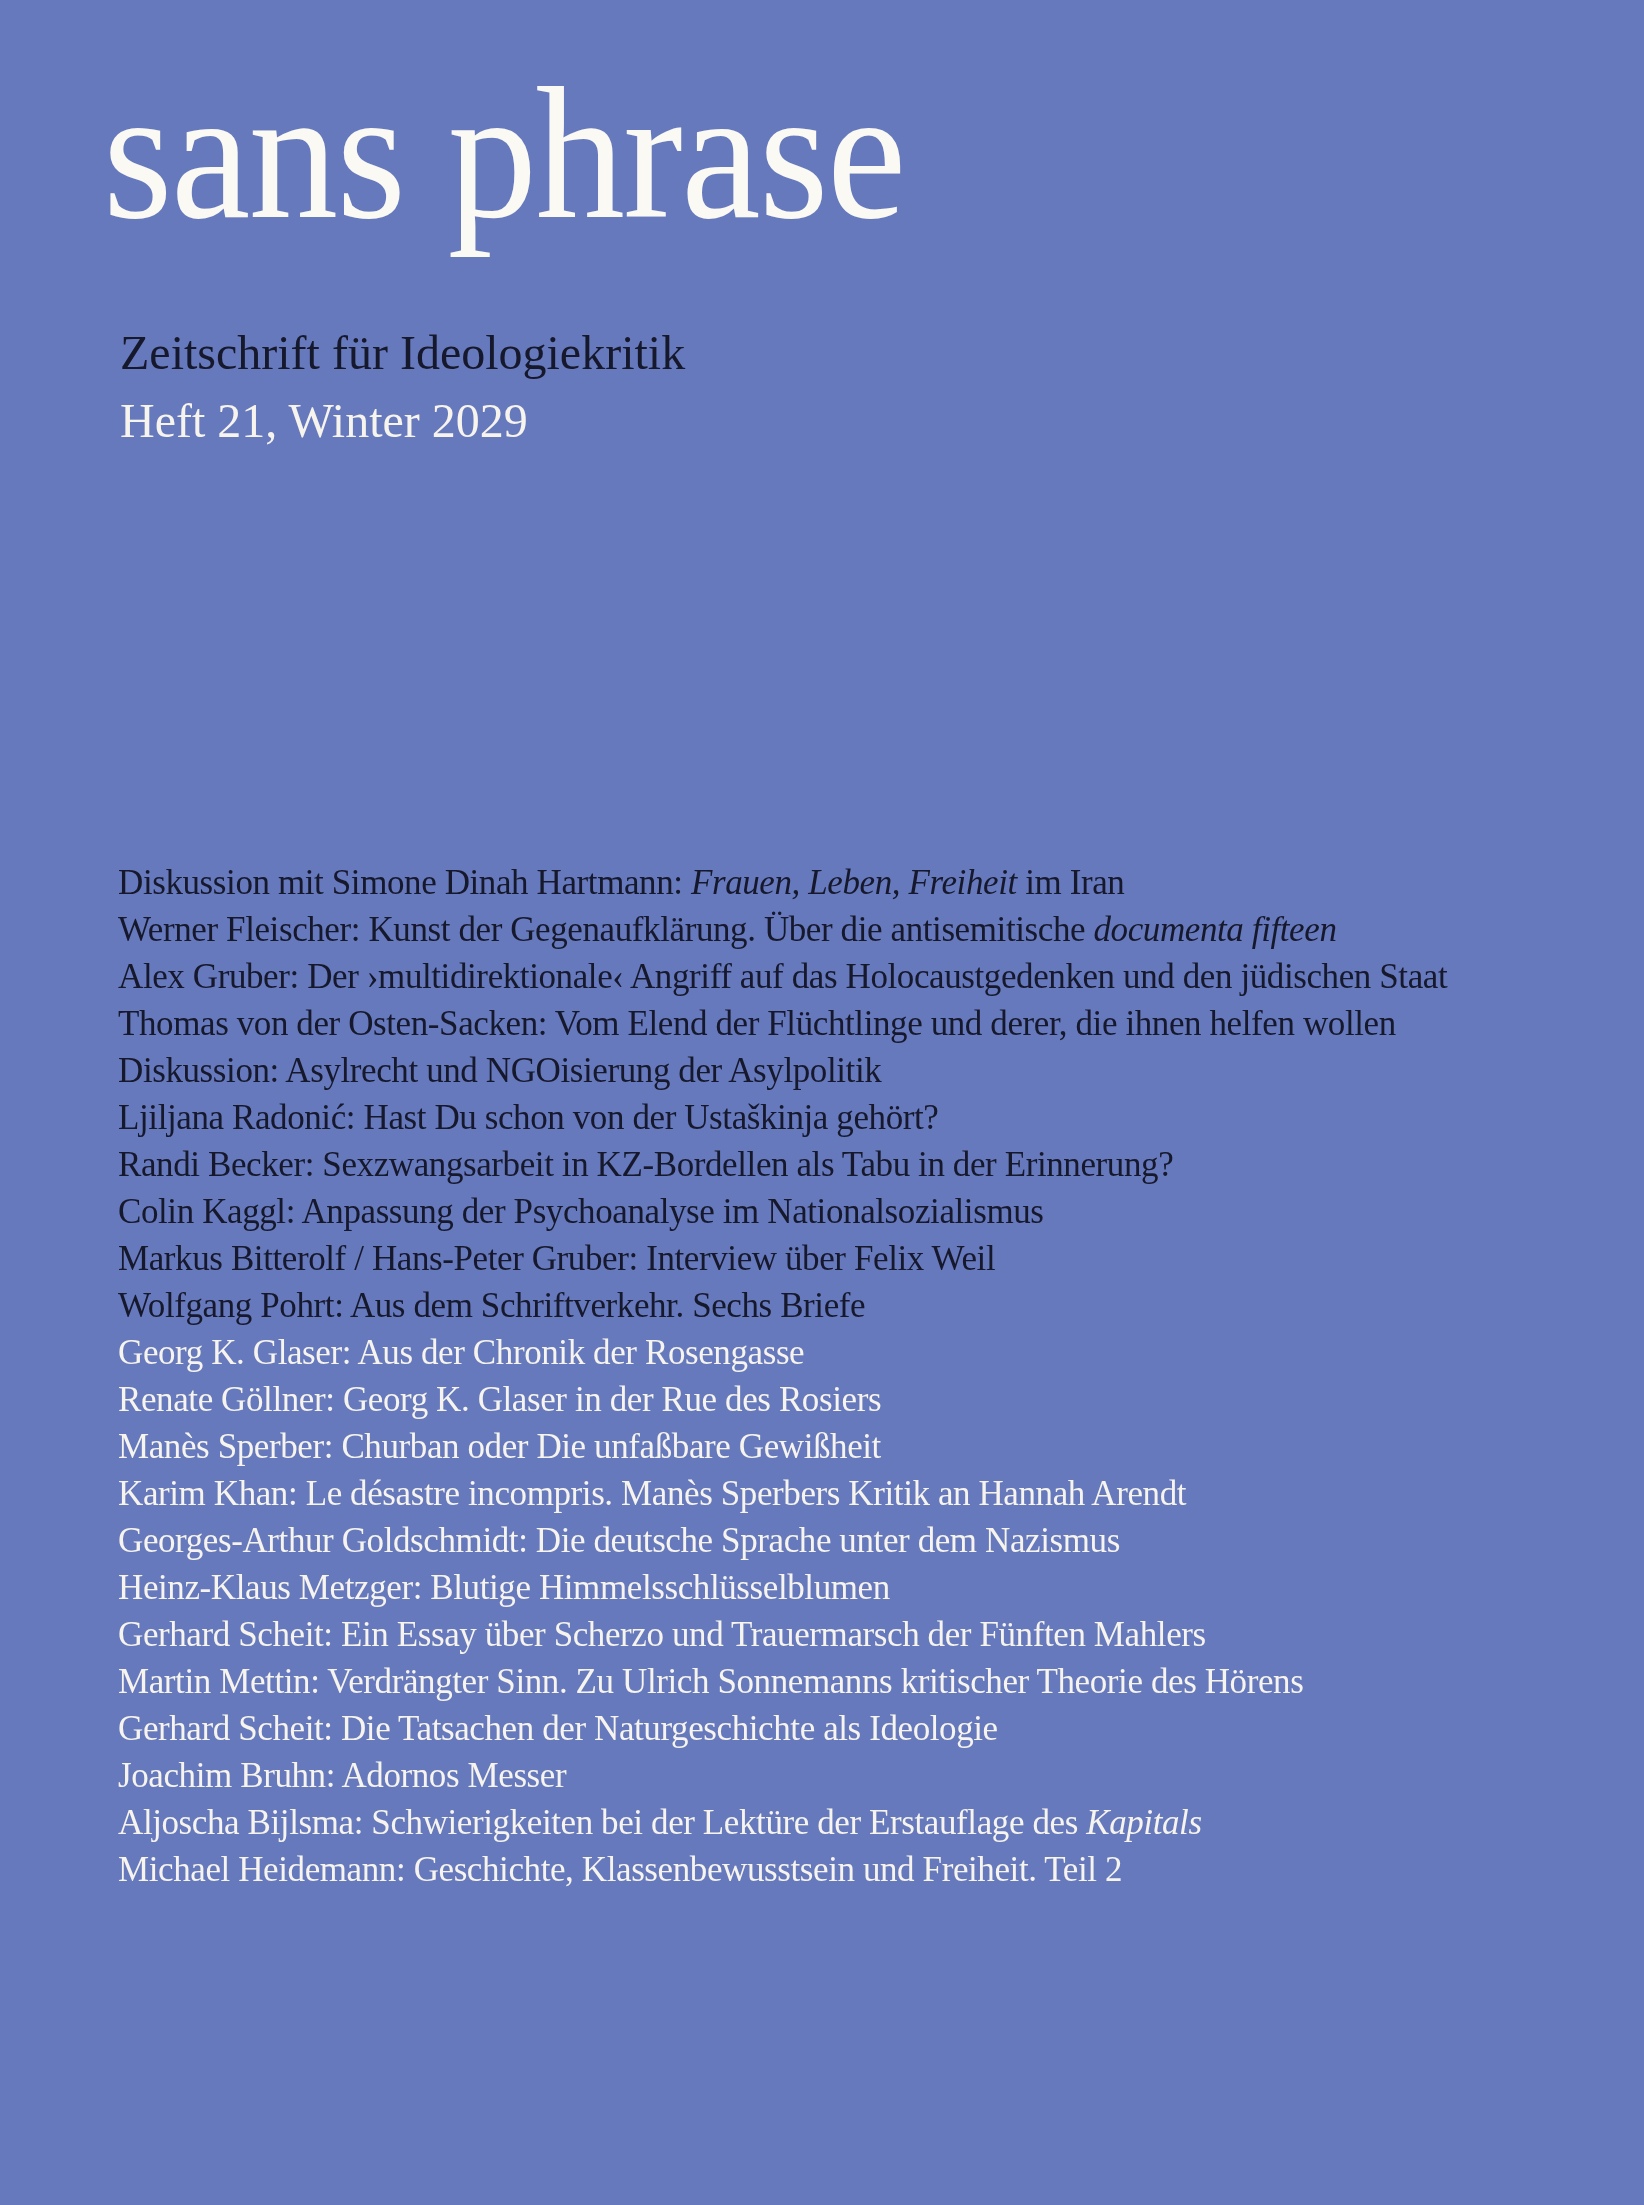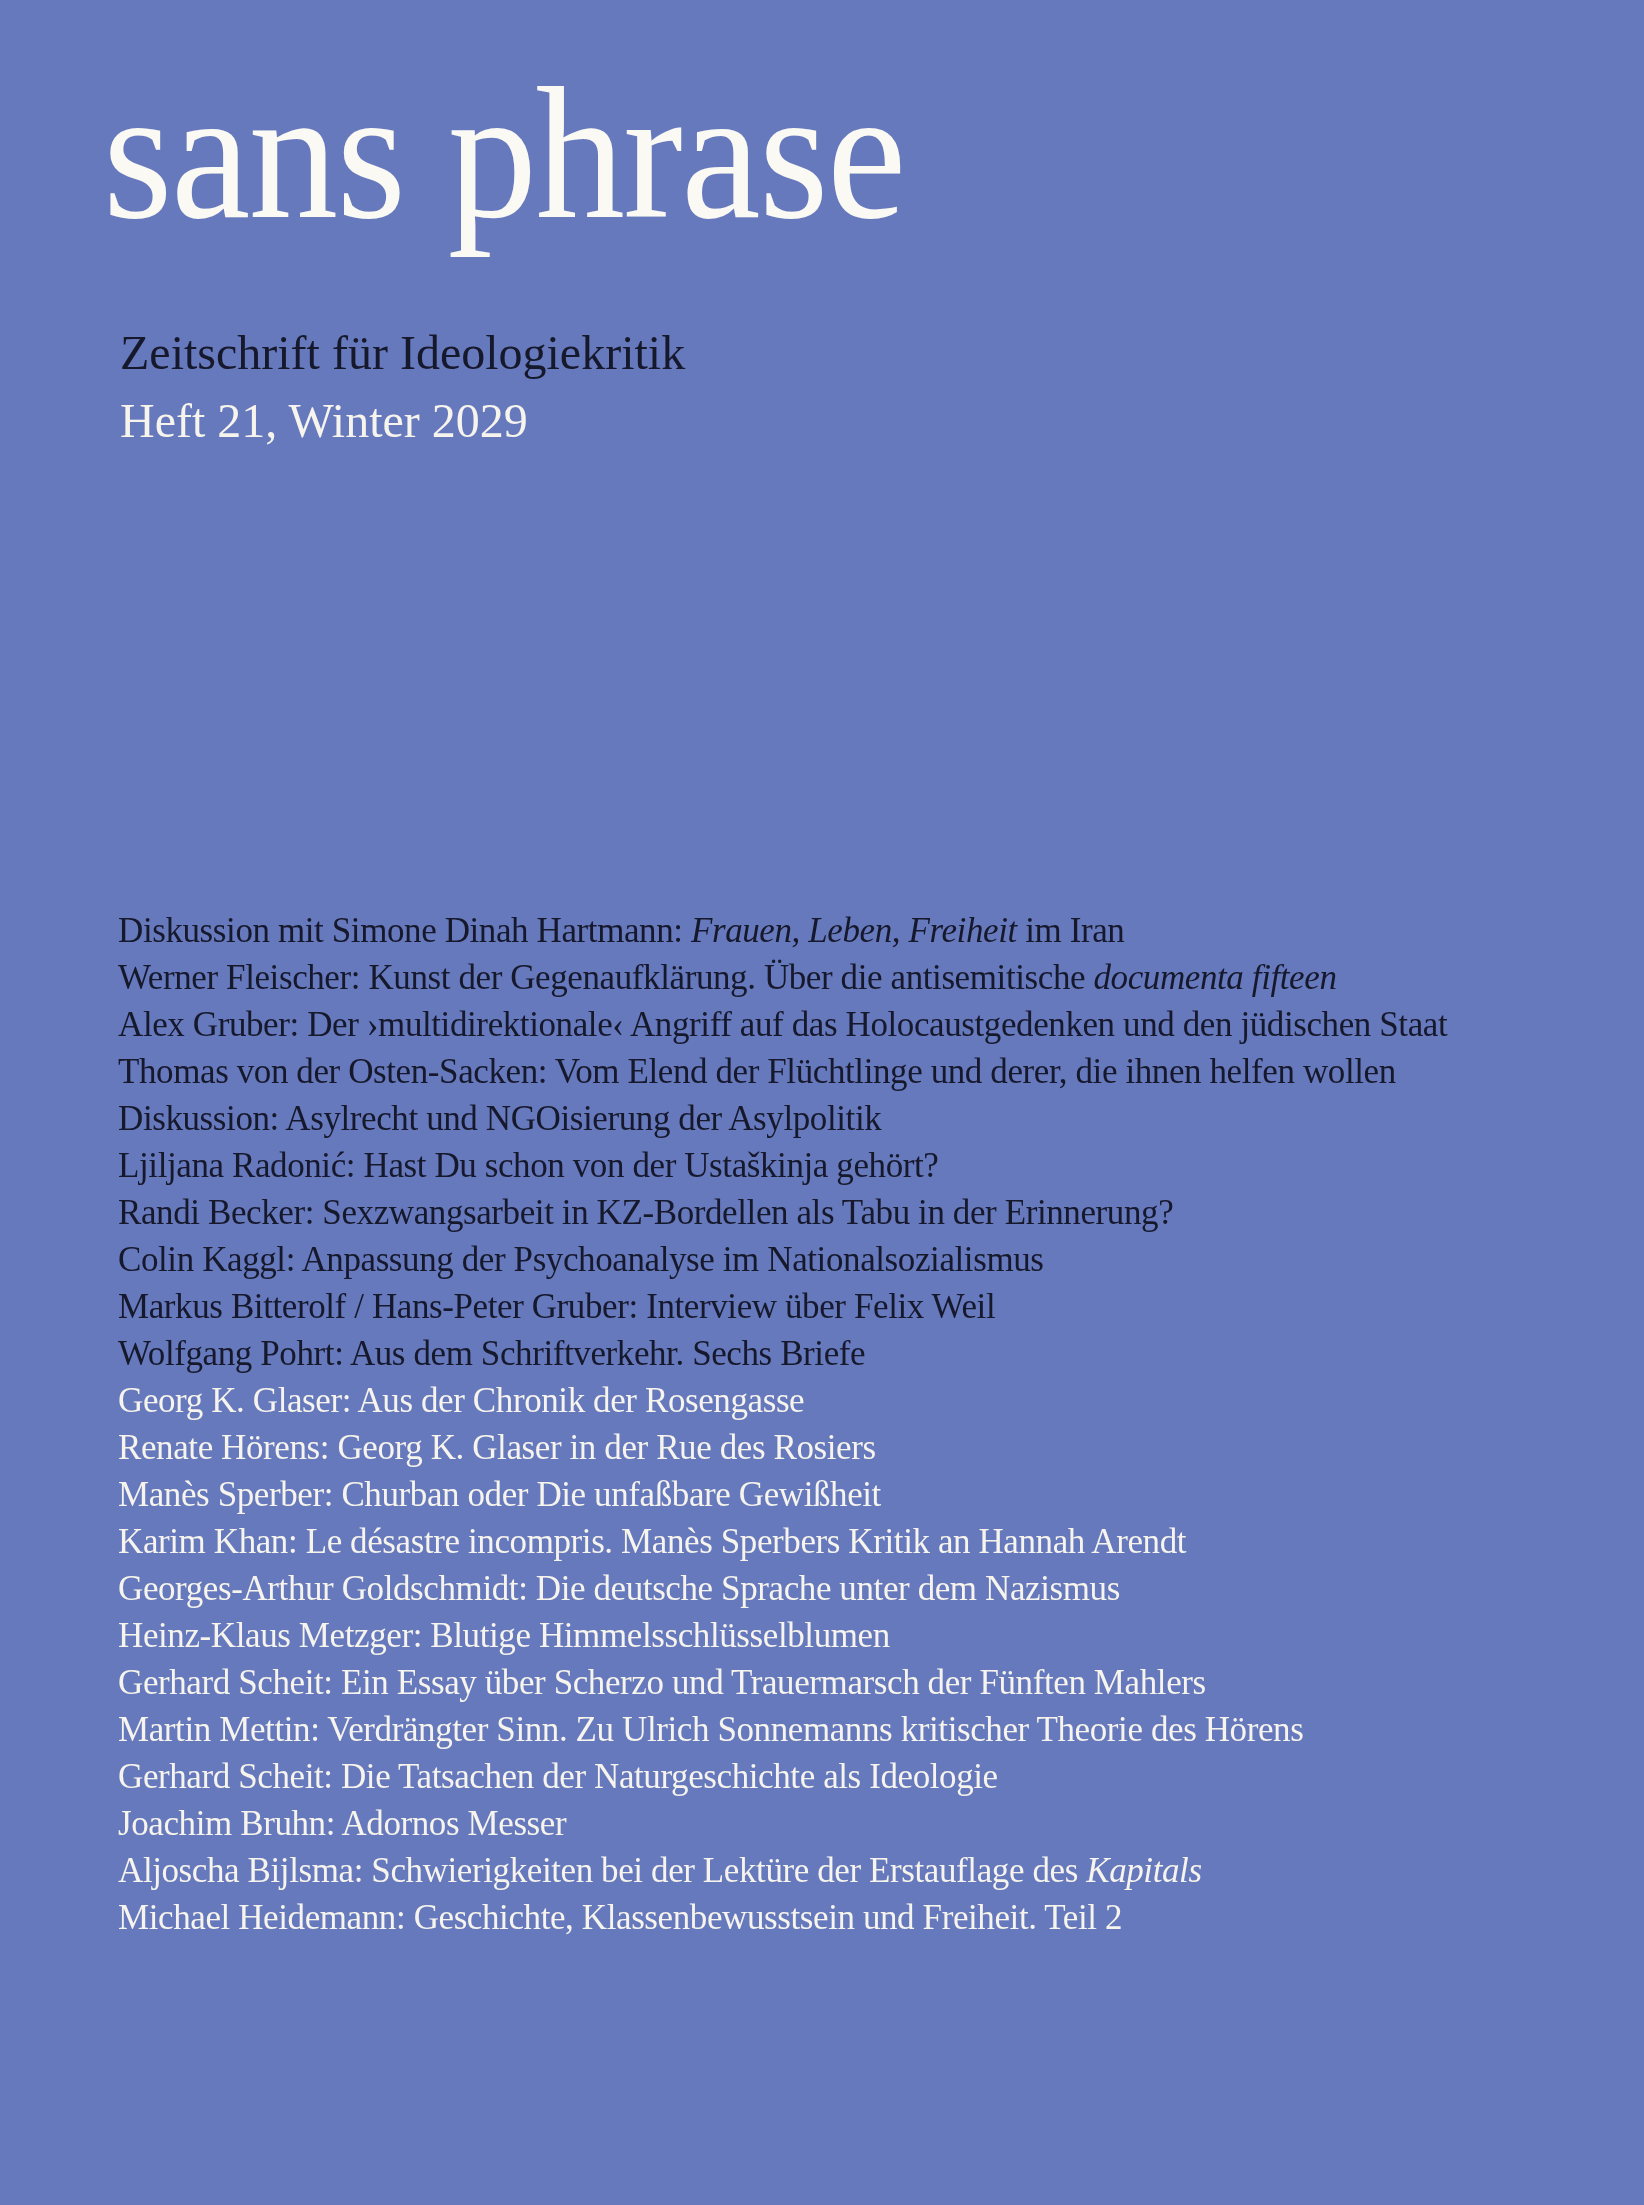--- a/index.html
+++ b/index.html
@@ -39,21 +39,20 @@
     white-space:nowrap;
   }
   .sub-dark{color:var(--dark);}
   .sub-light{color:var(--light);}
   .toc{
     position:absolute;left:118px;top:859px;
     font-size:35px;
     line-height:47px;
     letter-spacing:-0.4px;
     white-space:nowrap;
-    margin-top:48px;
   }
   .toc-item.dark{color:var(--dark);}
   .toc-item.light{color:var(--light);}
   .toc-item em{font-style:italic;}
 </style>
 </head>
 <body>
 
 <div class="cover">
   <h1 class="title">sans phrase</h1>
@@ -68,21 +67,21 @@
       <div class="toc-item dark"><span>Werner Fleischer: Kunst der Gegenaufklärung. Über die antisemitische </span><em>documenta fifteen</em></div>
       <div class="toc-item dark"><span>Alex Gruber: Der ›multidirektionale‹ Angriff auf das Holocaustgedenken und den jüdischen Staat</span></div>
       <div class="toc-item dark"><span>Thomas von der Osten-Sacken: Vom Elend der Flüchtlinge und derer, die ihnen helfen wollen</span></div>
       <div class="toc-item dark"><span>Diskussion: Asylrecht und NGOisierung der Asylpolitik</span></div>
       <div class="toc-item dark"><span>Ljiljana Radonić: Hast Du schon von der Ustaškinja gehört?</span></div>
       <div class="toc-item dark"><span>Randi Becker: Sexzwangsarbeit in KZ-Bordellen als Tabu in der Erinnerung?</span></div>
       <div class="toc-item dark"><span>Colin Kaggl: Anpassung der Psychoanalyse im Nationalsozialismus</span></div>
       <div class="toc-item dark"><span>Markus Bitterolf / Hans-Peter Gruber: Interview über Felix Weil</span></div>
       <div class="toc-item dark"><span>Wolfgang Pohrt: Aus dem Schriftverkehr. Sechs Briefe</span></div>
       <div class="toc-item light"><span>Georg K. Glaser: Aus der Chronik der Rosengasse</span></div>
-      <div class="toc-item light"><span>Renate Hörens: Georg K. Glaser in der Rue des Rosiers</span></div>
+      <div class="toc-item light"><span>Renate Göllner: Georg K. Glaser in der Rue des Rosiers</span></div>
       <div class="toc-item light"><span>Manès Sperber: Churban oder Die unfaßbare Gewißheit</span></div>
       <div class="toc-item light"><span>Karim Khan: Le désastre incompris. Manès Sperbers Kritik an Hannah Arendt</span></div>
       <div class="toc-item light"><span>Georges-Arthur Goldschmidt: Die deutsche Sprache unter dem Nazismus</span></div>
       <div class="toc-item light"><span>Heinz-Klaus Metzger: Blutige Himmelsschlüsselblumen</span></div>
       <div class="toc-item light"><span>Gerhard Scheit: Ein Essay über Scherzo und Trauermarsch der Fünften Mahlers</span></div>
       <div class="toc-item light"><span>Martin Mettin: Verdrängter Sinn. Zu Ulrich Sonnemanns kritischer Theorie des Hörens</span></div>
       <div class="toc-item light"><span>Gerhard Scheit: Die Tatsachen der Naturgeschichte als Ideologie</span></div>
       <div class="toc-item light"><span>Joachim Bruhn: Adornos Messer</span></div>
       <div class="toc-item light"><span>Aljoscha Bijlsma: Schwierigkeiten bei der Lektüre der Erstauflage des </span><em>Kapitals</em></div>
       <div class="toc-item light"><span>Michael Heidemann: Geschichte, Klassenbewusstsein und Freiheit. Teil 2</span></div>

